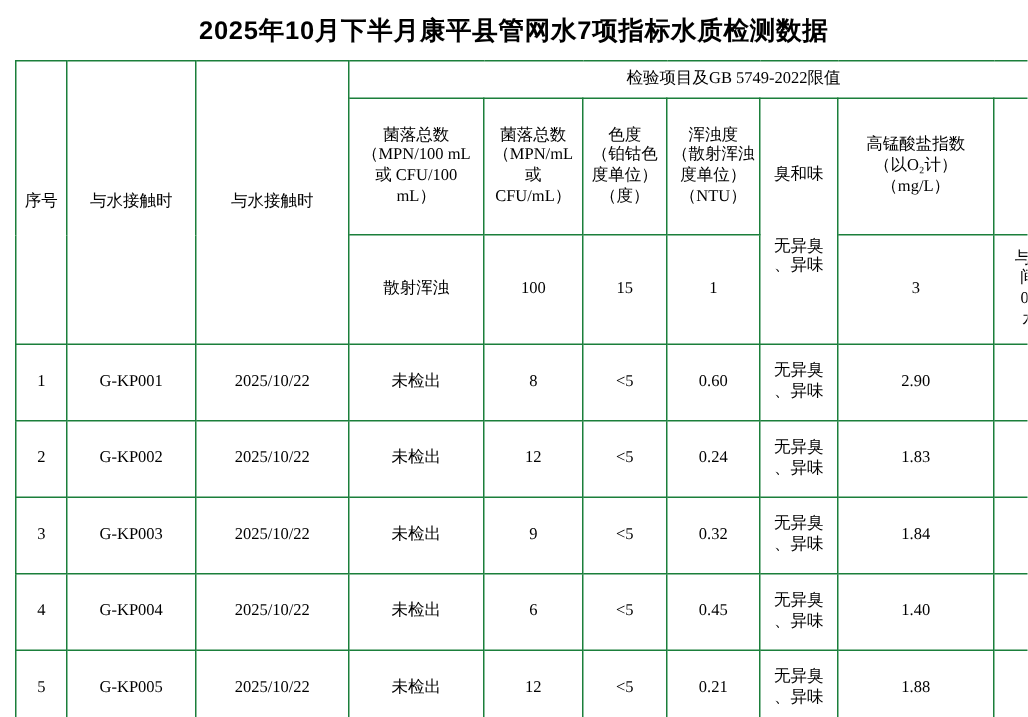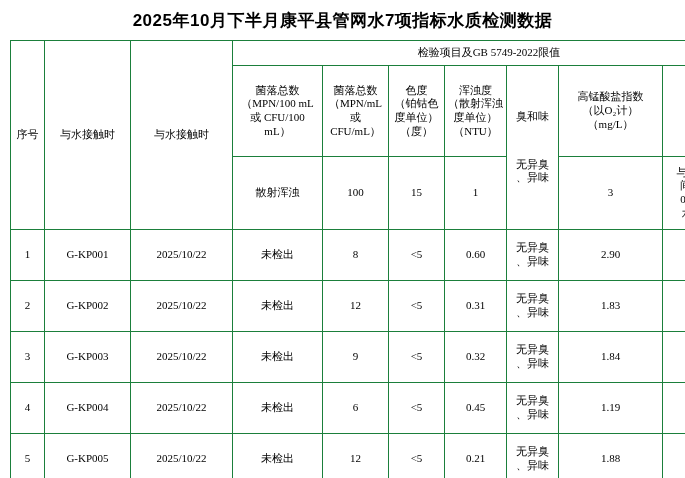--- a/index.html
+++ b/index.html
@@ -184,21 +184,21 @@
         <td>2.90</td>
         <td>0.08</td>
       </tr>
       <tr class="data-row">
         <td>2</td>
         <td>G-KP002</td>
         <td>2025/10/22</td>
         <td>未检出</td>
         <td>12</td>
         <td>&lt;5</td>
-        <td>0.31</td>
+        <td>0.24</td>
         <td>
           <div>无异臭</div>
           <div>、异味</div>
         </td>
         <td>1.83</td>
         <td>0.10</td>
       </tr>
       <tr class="data-row">
         <td>3</td>
         <td>G-KP003</td>
@@ -219,21 +219,21 @@
         <td>G-KP004</td>
         <td>2025/10/22</td>
         <td>未检出</td>
         <td>6</td>
         <td>&lt;5</td>
         <td>0.45</td>
         <td>
           <div>无异臭</div>
           <div>、异味</div>
         </td>
-        <td>1.19</td>
+        <td>1.40</td>
         <td>0.09</td>
       </tr>
       <tr class="data-row">
         <td>5</td>
         <td>G-KP005</td>
         <td>2025/10/22</td>
         <td>未检出</td>
         <td>12</td>
         <td>&lt;5</td>
         <td>0.21</td>

